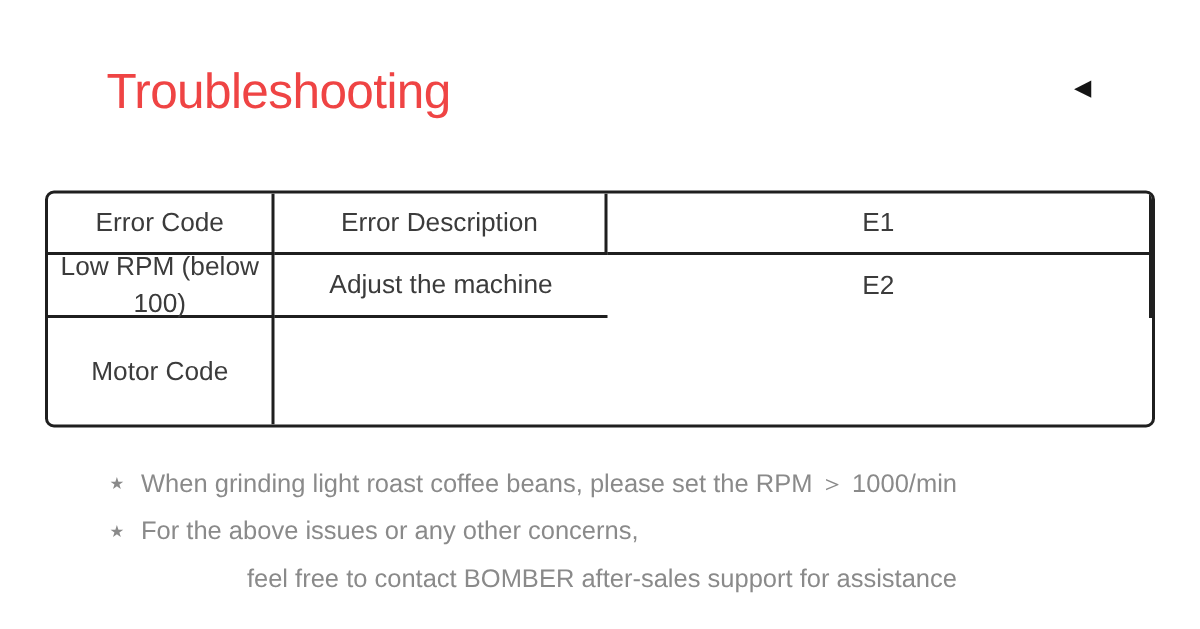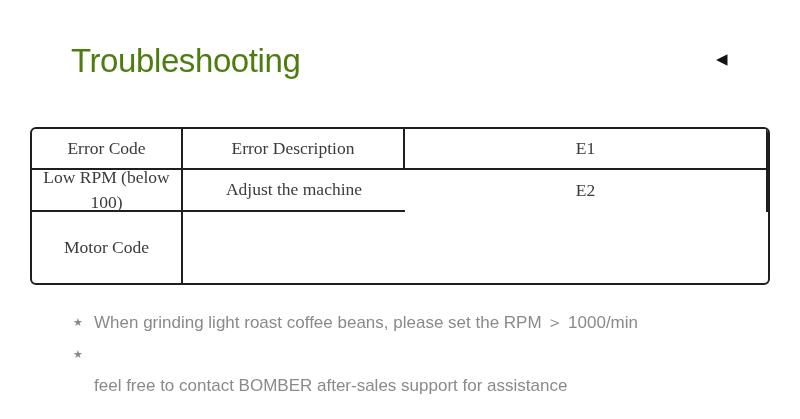--- a/index.html
+++ b/index.html
@@ -9,21 +9,21 @@
     background:#ffffff;
     font-family:"Liberation Sans", sans-serif;
     overflow:hidden;
   }
 
   .page-title {
     position:absolute;
     left:71px; top:42px;
     font-size:33px;
     letter-spacing:-0.4px;
-    color:#4d7c0f;
+    color:#ef4444;
     font-weight:400;
     white-space:nowrap;
   }
 
   .prev-arrow {
     position:absolute;
     left:716px; top:51px;
     font-size:15px;
     color:#141414;
     cursor:pointer;
@@ -46,21 +46,20 @@
     background:#ffffff;
   }
   .cell {
     display:flex;
     flex-direction:column;
     align-items:center;
     justify-content:center;
     text-align:center;
     line-height:1.45;
     padding:0 4px;
-    font-family:Liberation Serif, serif;
   }
   .b-right  { border-right:2px solid #1f1f1f; }
   .b-bottom { border-bottom:2px solid #1f1f1f; }
 
   .notes {
     position:absolute;
     left:73px; top:306px;
     color:#8a8a8a;
     font-size:17px;
   }
@@ -70,21 +69,21 @@
     height:32px;
     white-space:nowrap;
   }
   .note-star {
     width:13px;
     font-size:11px;
     text-align:left;
     margin-right:8px;
     flex:0 0 auto;
   }
-  .note-cont { padding-left:21px; }
+  .note-cont { padding-left:21px;justify-content:flex-end; }
 </style>
 </head>
 <body>
 
 <div class="page-title">Troubleshooting</div>
 
 <div class="prev-arrow">◀</div>
 
 <div class="error-table">
 
@@ -101,17 +100,18 @@
   </div>
 </div>
 
 <div class="notes">
   <div class="note-row">
     <span class="note-star">★</span>
     <span>When grinding light roast coffee beans, please set the RPM ＞ 1000/min</span>
   </div>
   <div class="note-row">
     <span class="note-star">★</span>
+    <span>For the above issues or any other concerns,</span>
   </div>
   <div class="note-row note-cont">
     <span>feel free to contact BOMBER after-sales support for assistance</span>
   </div>
 </div>
 
 </body></html>

